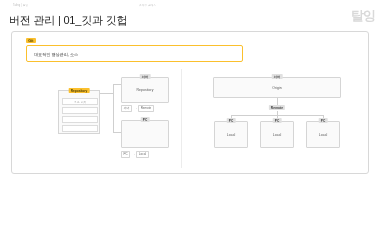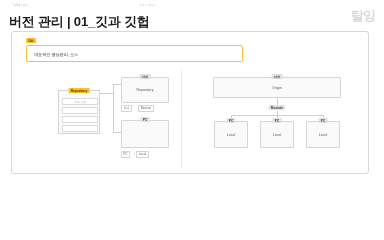--- a/index.html
+++ b/index.html
@@ -39,22 +39,22 @@
     font-size: 2.6px;
     color: #b9b9b9;
     letter-spacing: .1px;
     white-space: nowrap;
   }
 
   .slide-title {
     position: absolute;
     left: 9px;
     top: 13px;
-    font-size: 13px;
-    font-weight: bold;
+    font-size: 11px;
+    font-weight: normal;
     color: #1c1c1c;
     letter-spacing: -0.2px;
     white-space: nowrap;
     text-align: right;
   }
 
   .brand-logo {
     position: absolute;
     right: 9px;
     top: 9px;

